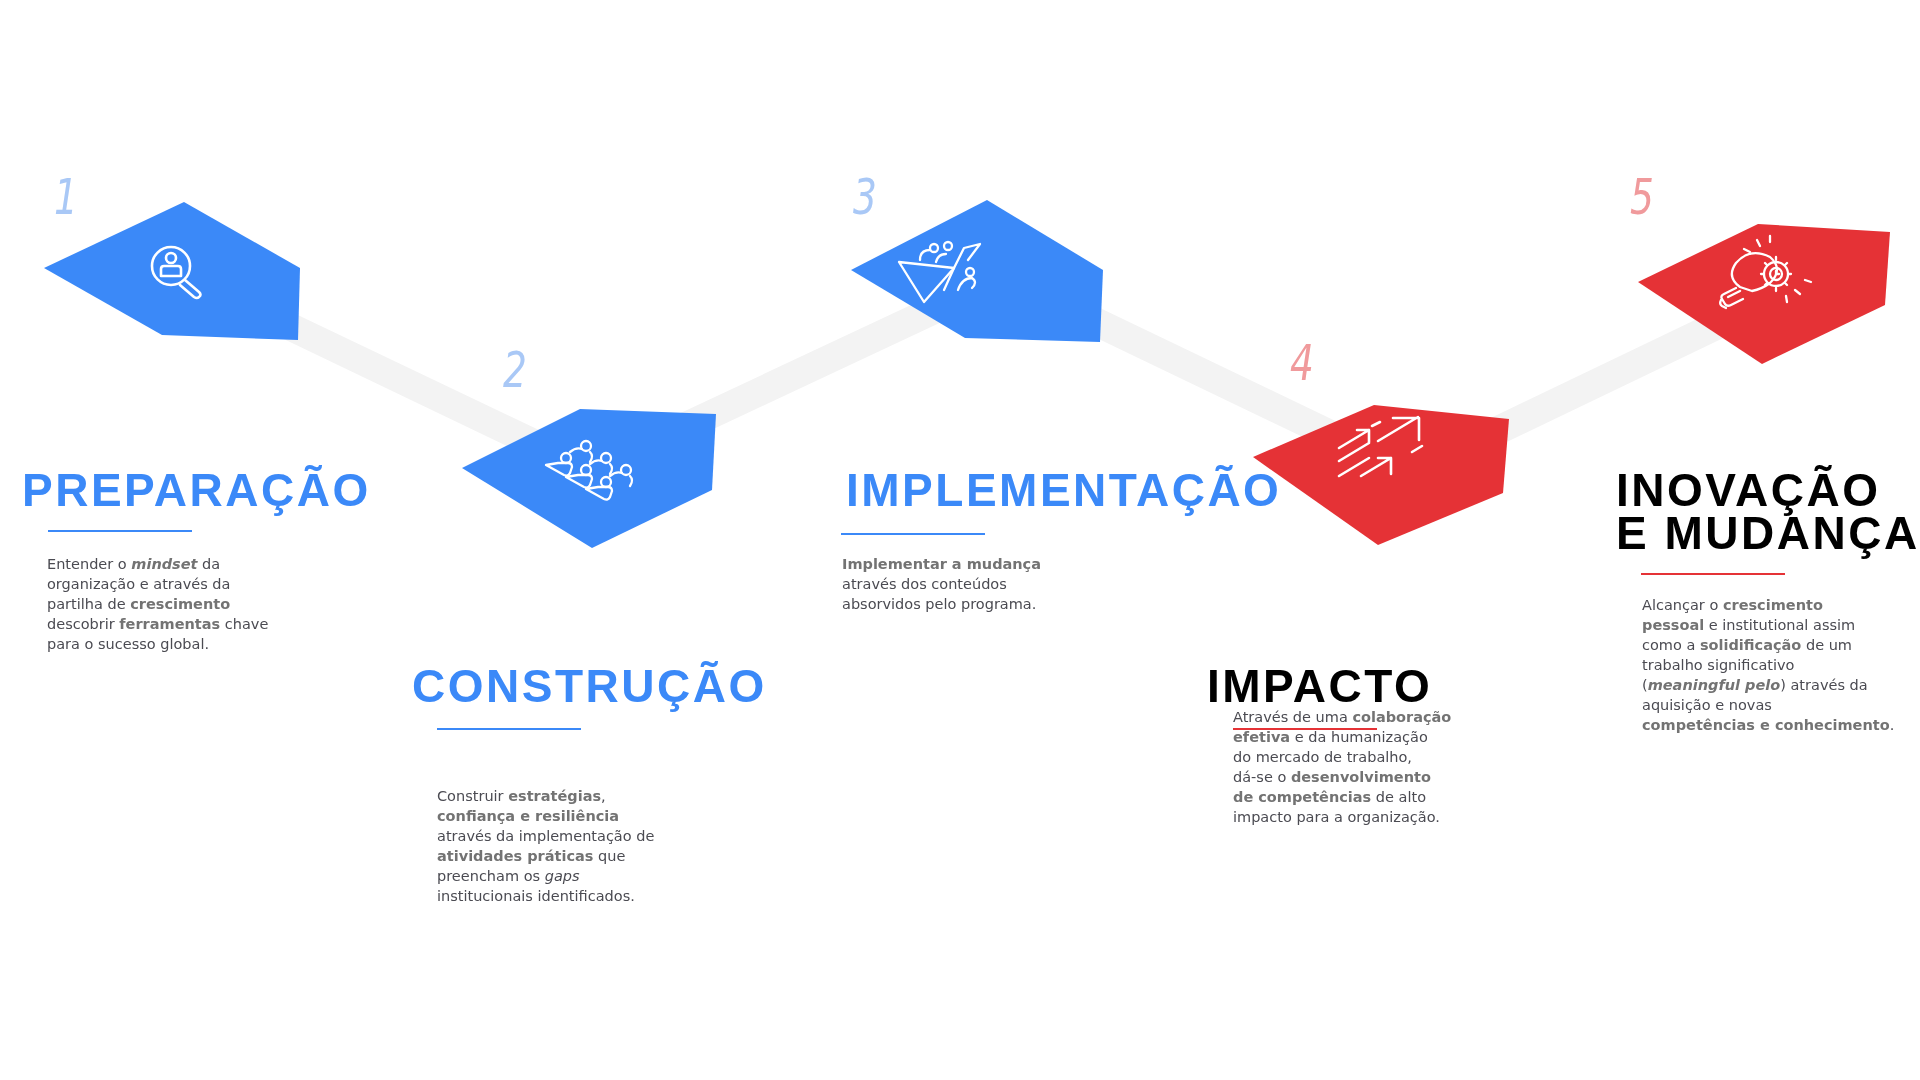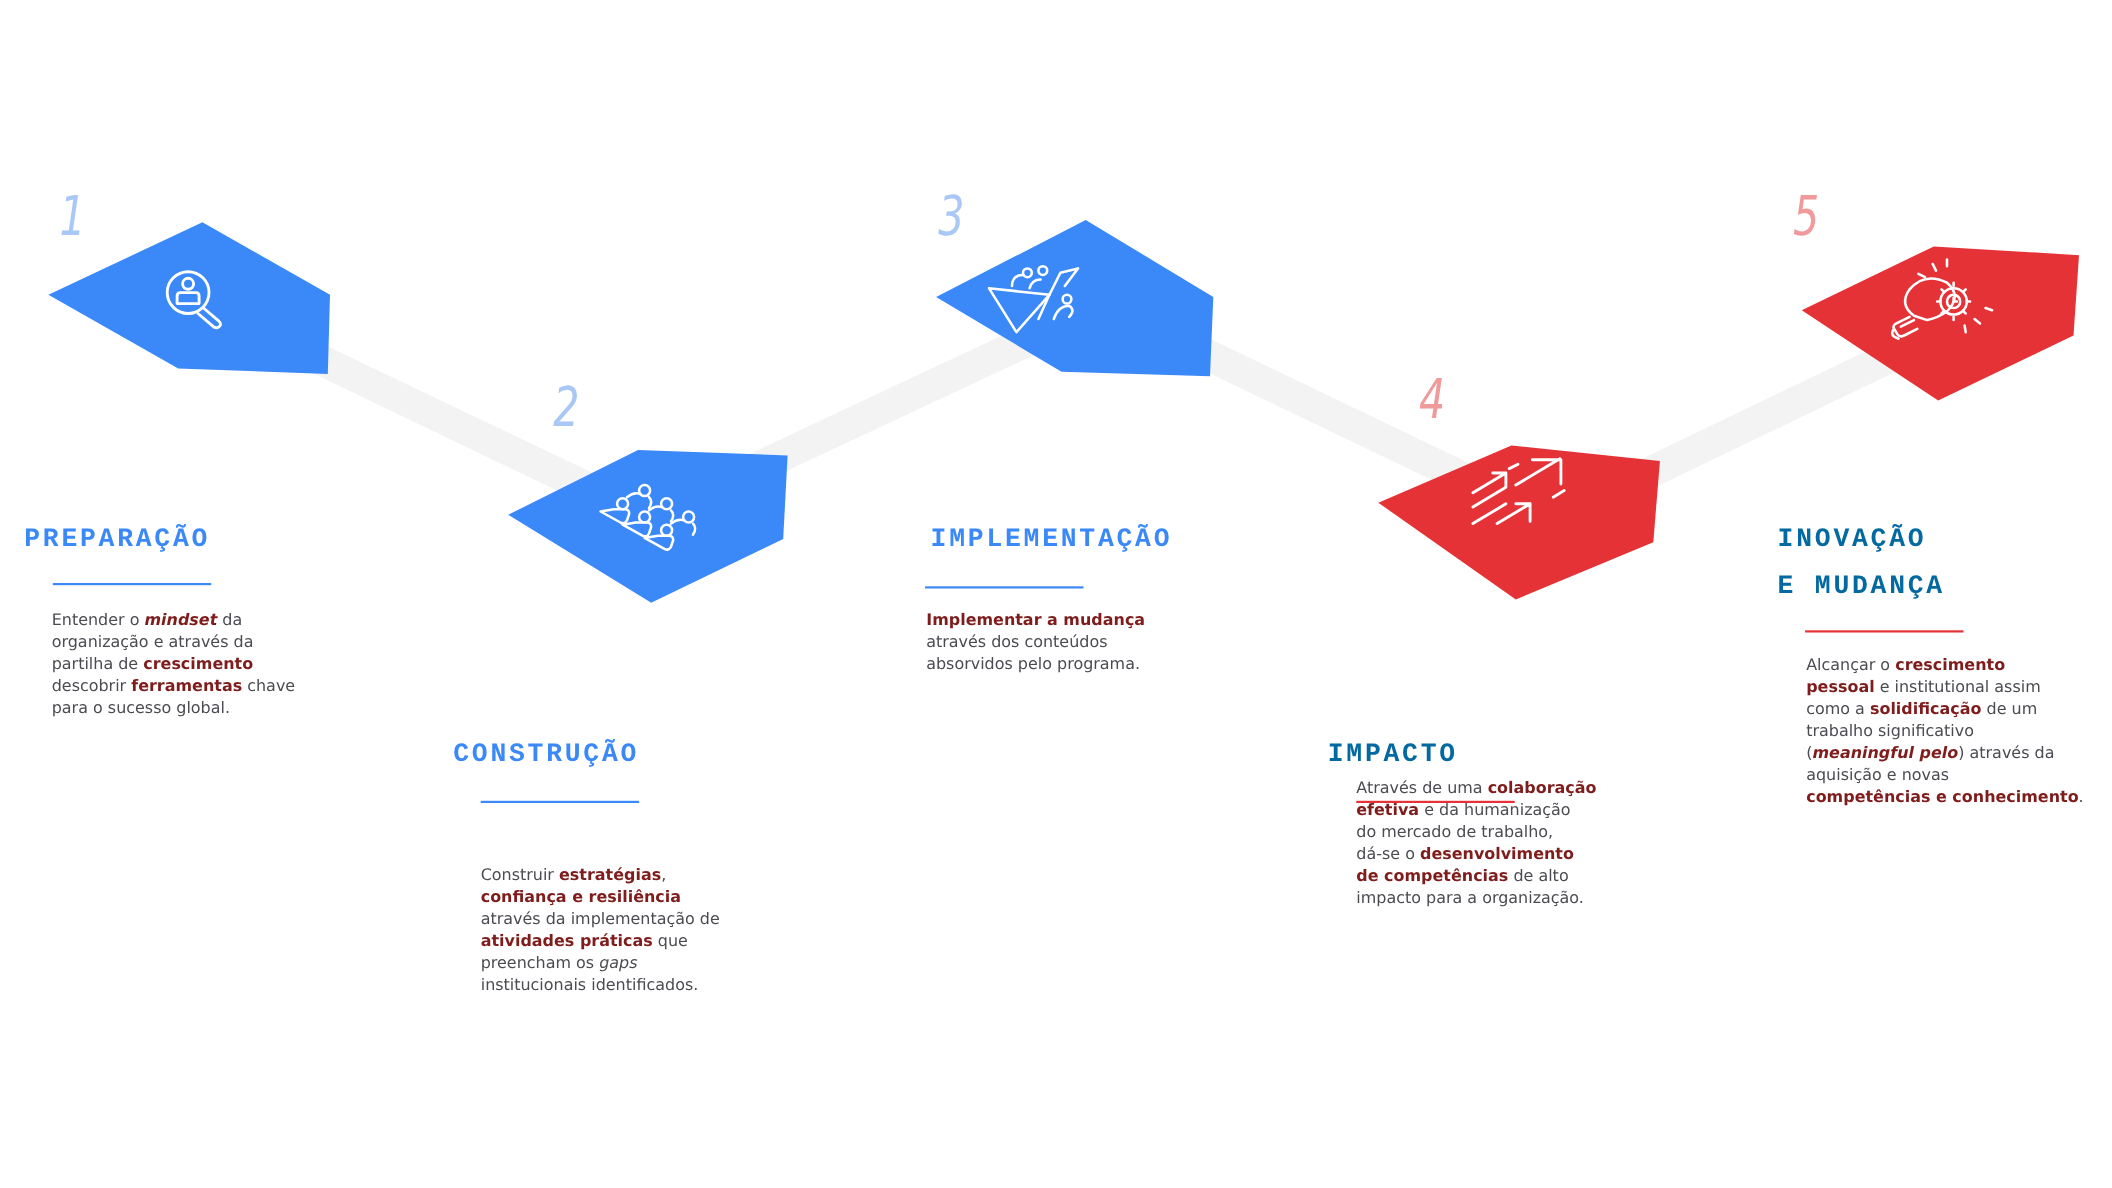--- a/index.html
+++ b/index.html
@@ -2,28 +2,28 @@
 <html><head>
 <meta charset="utf-8">
 <style>
   html, body { margin: 0; padding: 0; background: #ffffff; }
   body { width: 1920px; height: 1080px; position: relative; overflow: hidden; font-family: "Liberation Sans", "DejaVu Sans", sans-serif; }
   .canvas { position: absolute; left: 0; top: 0; width: 1920px; height: 1080px; }
   svg.bg { position: absolute; left: 0; top: 0; }
   .num { position: absolute; font-family: "DejaVu Sans", sans-serif; font-weight: 200; font-size: 50px; font-style: italic; line-height: 1; transform: scaleX(0.75); transform-origin: left top; }
   .num.blue { color: #a9c8f6; }
   .num.red { color: #f09a9c; }
-  .title { position: absolute; font-family: Liberation Mono, monospace; font-weight: bold; font-size: 24px; letter-spacing: 2.5px; line-height: 43px; white-space: nowrap; }
+  .title { position: absolute; font-family: Liberation Sans, sans-serif; font-weight: bold; font-size: 46px; letter-spacing: 2.5px; line-height: 43px; white-space: nowrap; }
   .title.blue { color: #3b89f8; }
-  .title.red { color: #0369a1; }
+  .title.red { color: #000000; }
   .rule { position: absolute; height: 2px; width: 144px; }
   .rule.blue { background: #3b89f8; }
   .rule.red { background: #e53236; }
   .body { position: absolute; font-family: "DejaVu Sans", sans-serif; font-size: 14.5px; line-height: 20px; color: #4b4b52; white-space: nowrap; }
-  .body b { color: #7f1d1d; font-weight: bold; }
+  .body b { color: #737373; font-weight: bold; }
   .body i { font-style: italic; }
 </style>
 </head>
 <body>
 
 <div class="canvas">
 
   <svg class="bg" width="1920" height="1080" viewBox="0 0 1920 1080">
 
     <g fill="#f3f3f3">

